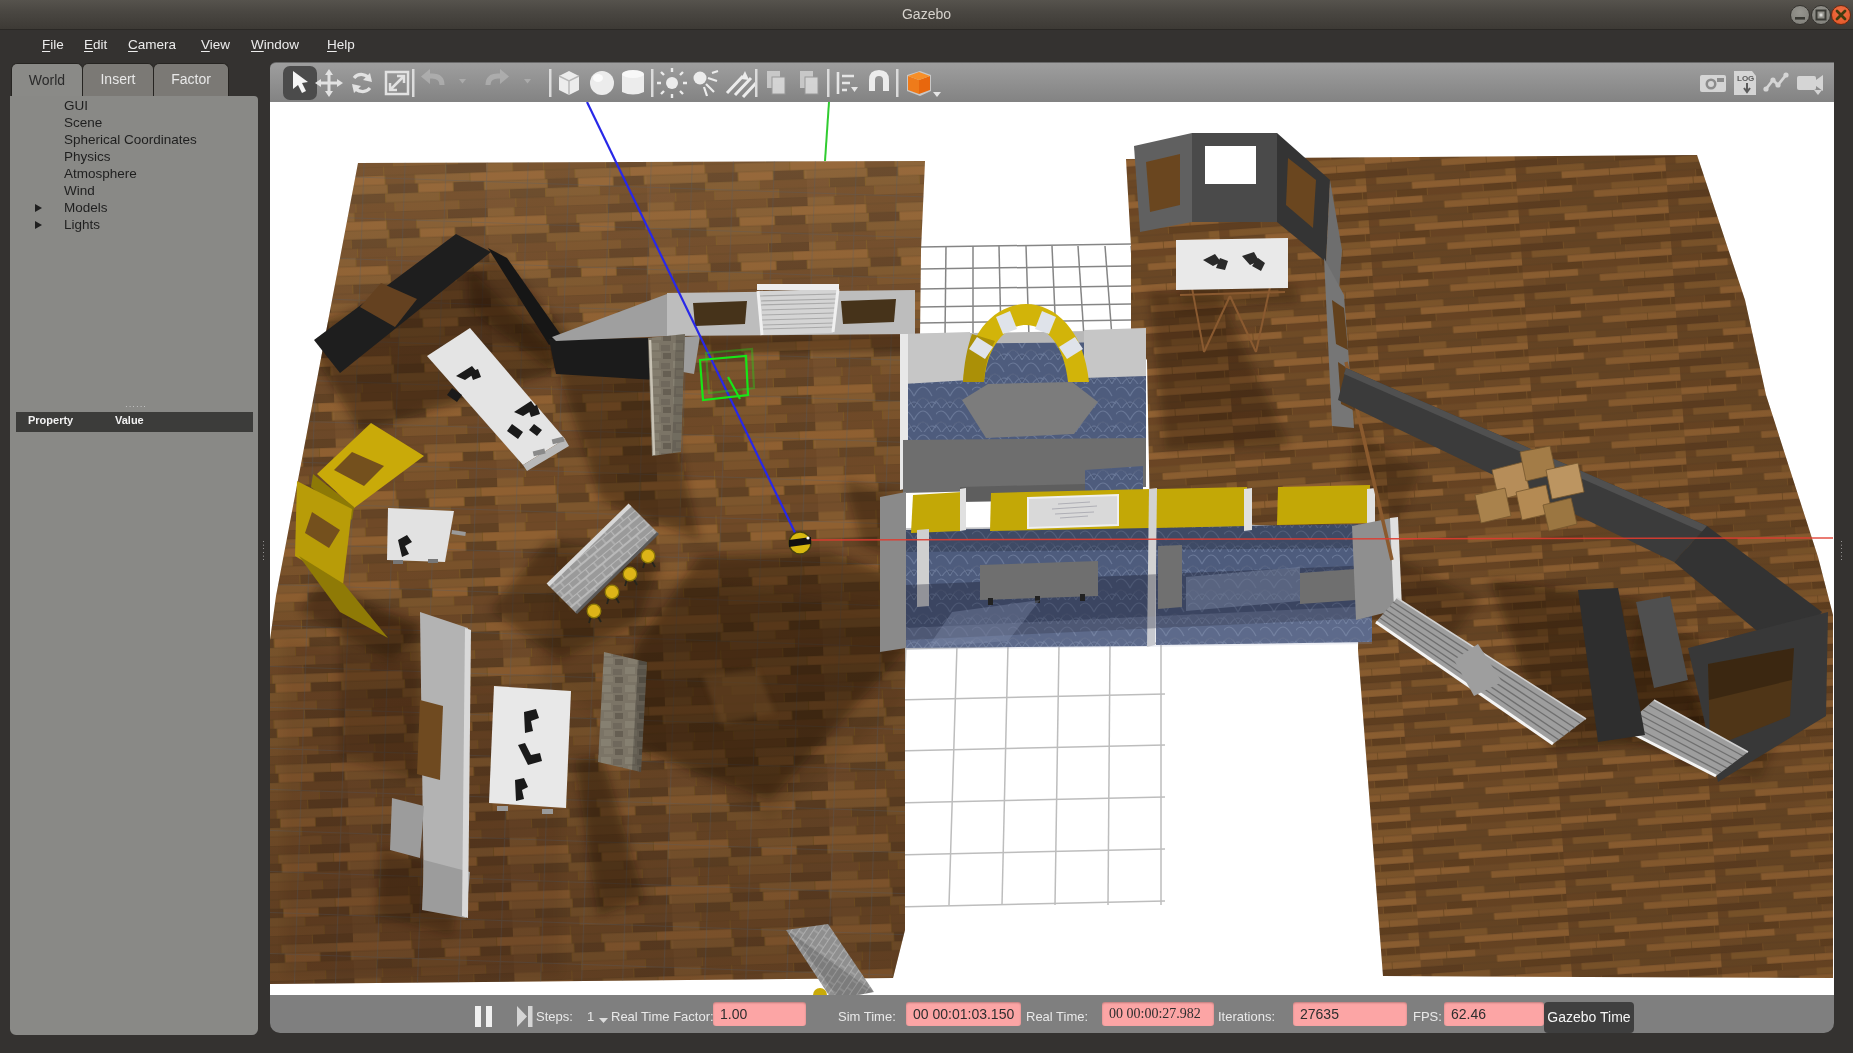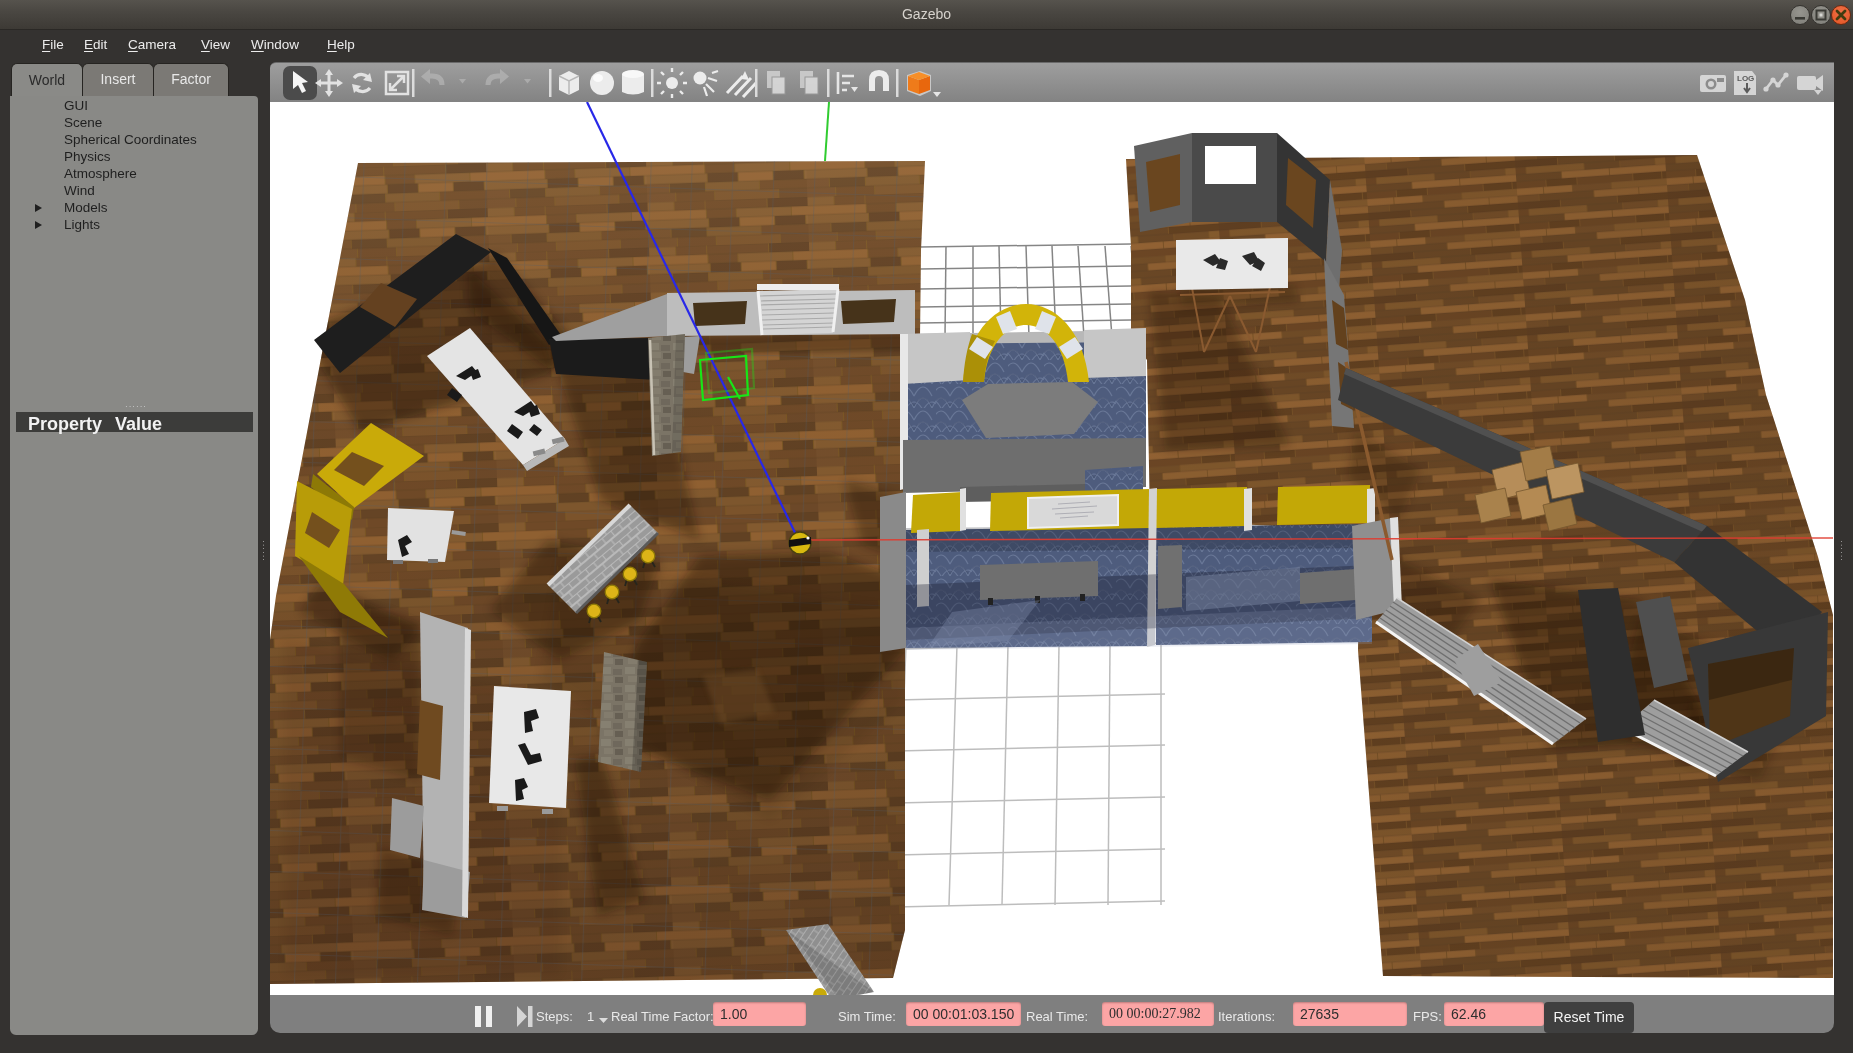--- a/index.html
+++ b/index.html
@@ -16,21 +16,21 @@
   #menubar span{position:absolute;top:7px;}
   #menubar u{text-decoration:underline;text-underline-offset:2px;}
   
   #tabWorld,#tabInsert,#tabLayers{top:63px;height:33px;font-size:14px;text-align:center;
      border:1px solid #262421;border-bottom:none;border-radius:6px 6px 0 0;}
   #panel{left:10px;top:96px;width:248px;height:939px;background:#898986;border-radius:0 4px 6px 6px;}
   .treeitem{position:absolute;left:38px;color:#1f1f1f;font-size:13.5px;margin-left:16px;}
   .arr{position:absolute;left:25px;width:0;height:0;border-left:7px solid #1f1f1f;
       border-top:4.5px solid transparent;border-bottom:4.5px solid transparent;}
   #prophead{left:6px;top:316px;width:237px;height:20px;background:#3c3c3a;color:#f2f2f2;
-      font-size:18px;font-weight:bold;}
+      font-size:11px;font-weight:bold;}
   
   #toolbar{left:270px;top:62px;width:1564px;height:40px;
      background:linear-gradient(#9e9e9e,#828282);border-radius:6px 0 0 0;
      border-top:1px solid #6a6a6a;}
   
   #viewport{left:270px;top:102px;width:1564px;height:893px;background:#ffffff;}
   
   #bottombar{left:270px;top:995px;width:1564px;height:38px;background:#7f7f7f;
      border-radius:0 0 10px 10px;color:#eeeeee;font-size:14px;}
   .bblabel{position:absolute;top:14px;color:#e9e9e9;font-size:13px;}
@@ -548,14 +548,14 @@
   <span class="bblabel" style="left:341px">Real Time Factor:</span>
   <div class="bbbox" style="left:443px;width:86px;">1.00</div>
   <span class="bblabel" style="left:568px">Sim Time:</span>
   <div class="bbbox" style="left:636px;width:108px;">00 00:01:03.150</div>
   <span class="bblabel" style="left:756px">Real Time:</span>
   <div class="bbbox" style="left:832px;width:105px;font-family:Liberation Serif, serif;">00 00:00:27.982</div>
   <span class="bblabel" style="left:948px">Iterations:</span>
   <div class="bbbox" style="left:1023px;width:107px;">27635</div>
   <span class="bblabel" style="left:1143px">FPS:</span>
   <div class="bbbox" style="left:1174px;width:93px;">62.46</div>
-  <div id="resetbtn">Reset Time</div>
+  <div id="resetbtn">Gazebo Time</div>
 </div>
 
 </body></html>

